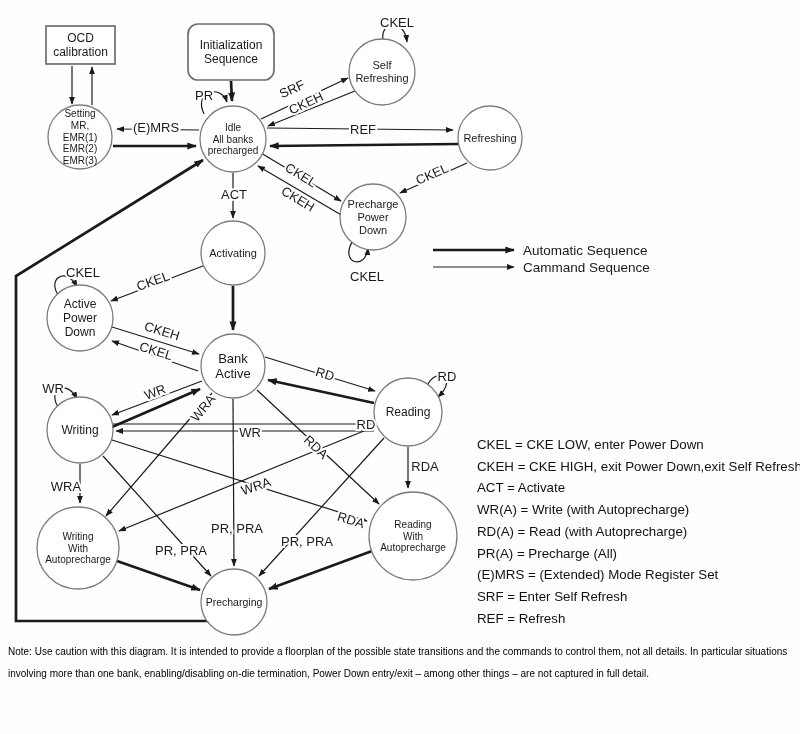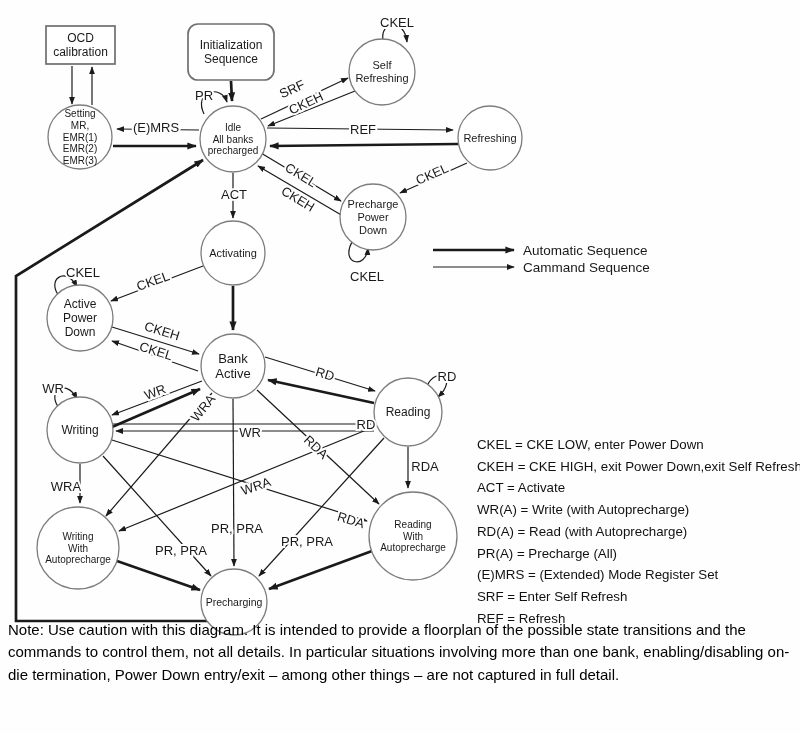--- a/index.html
+++ b/index.html
@@ -10,21 +10,21 @@
   .edge.thin{stroke-width:1.2;}
   .edge.thick{stroke-width:2.7;}
   .node-shape{fill:#ffffff;stroke:#7d7d7d;stroke-width:1.3;}
   .node-rect{fill:#ffffff;stroke:#6f6f6f;stroke-width:1.7;}
   .node-text{fill:#1a1a1a;text-anchor:middle;}
   .elabel{fill:#1a1a1a;text-anchor:middle;font-size:13px;
           stroke:#fefefe;stroke-width:4px;paint-order:stroke;}
   .legend-text{fill:#1a1a1a;font-size:13.5px;}
   #abbrev{position:absolute;left:477px;top:434px;font-size:13.3px;line-height:21.7px;
           white-space:nowrap;color:#111;}
-  #note{position:absolute;left:8px;top:619px;width:790px;font-size:15px;line-height:22.3px;color:#000;}
+  #note{position:absolute;left:8px;top:641px;width:790px;font-size:10px;line-height:22.3px;color:#000;}
 </style>
 </head>
 <body>
 <div id="page">
 
   <svg id="diagram-svg" width="800" height="638" viewBox="0 0 800 638">
     <defs>
       <marker id="ah-thin" markerUnits="userSpaceOnUse" markerWidth="9" markerHeight="7" refX="7" refY="2.9" orient="auto">
         <path d="M0,0 L7.8,2.9 L0,5.8 z" fill="#1a1a1a"></path>
       </marker>

